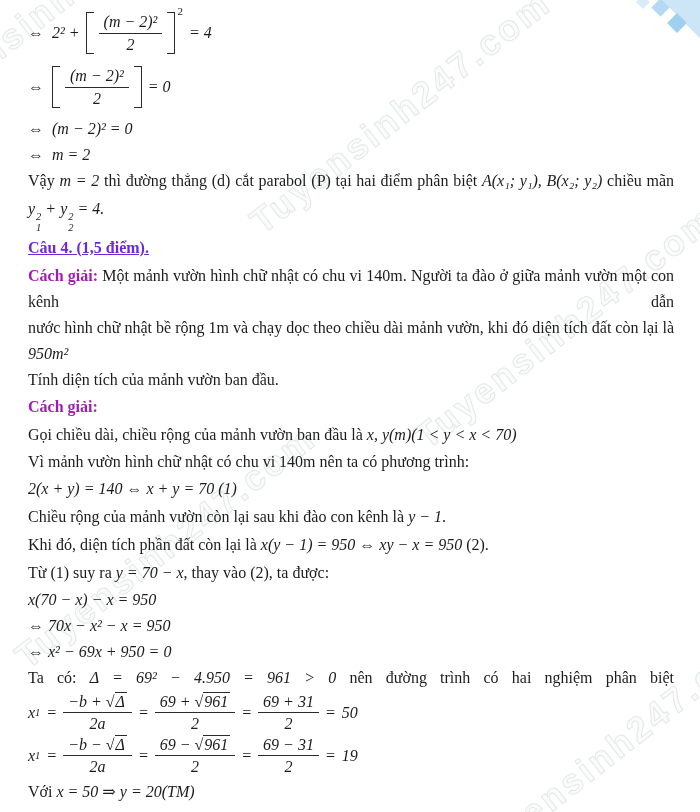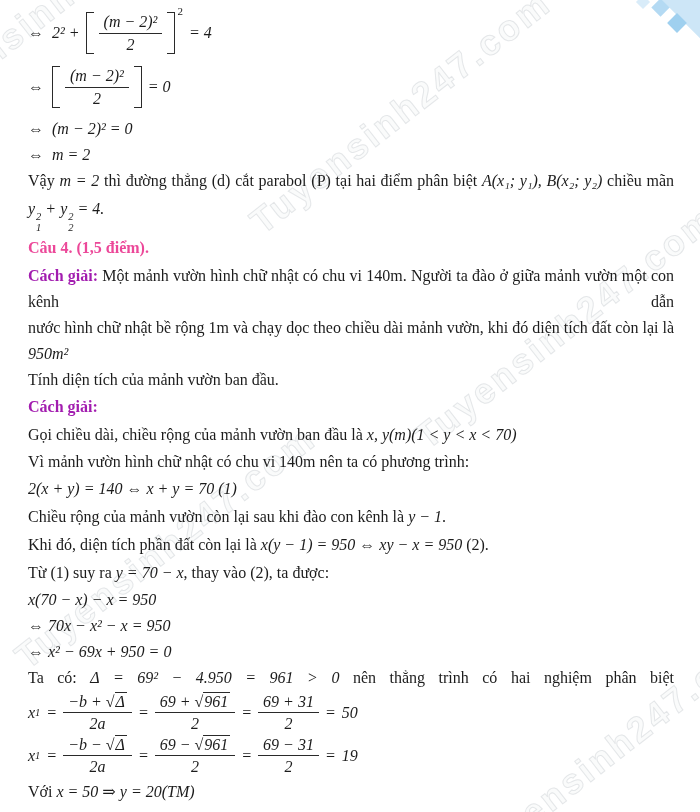--- a/index.html
+++ b/index.html
@@ -5,21 +5,21 @@
   html,body{margin:0;padding:0;}
   body{
     width:700px;height:812px;position:relative;overflow:hidden;background:#ffffff;
     font-family:"Liberation Serif","DejaVu Serif",serif;
     font-size:16px;color:#1c1c1c;
   }
   .content{position:absolute;inset:0;padding:6px 26px 0 28px;z-index:2;}
   .p{line-height:26px;}
   .jlast{text-align:justify;text-align-last:justify;}
   .fm{font-style:italic;}
-  .red{color:#ec4899;font-weight:bold;}
+  .red{color:#6d28d9;font-weight:bold;text-decoration:underline;}
   .blue{color:#a21caf;font-weight:bold;}
   
   .eqrow{display:flex;align-items:center;}
   .eqrow .arrow{margin-right:8px;font-style:normal;}
   .eq1{height:50px;margin-top:2px;}
   .eq2{height:58px;}
   .eq3,.eq4{height:26px;}
   .solrow{height:43px;display:flex;align-items:center;font-style:italic;}
   .op{margin:0 6px;}
   
@@ -177,21 +177,21 @@
 
   <div class="p fm">x(70 − x) − x = 950</div>
   <div class="p fm">⇔ 70x − x² − x = 950</div>
   <div class="p fm">⇔ x² − 69x + 950 = 0</div>
 
   <div class="p jlast">
     <span>Ta</span>
     <span>có:</span>
     <span class="fm">Δ = 69² − 4.950 = 961 &gt; 0</span>
     <span>nên</span>
-    <span>thẳng</span>
+    <span>đường</span>
     <span>trình</span>
     <span>có</span>
     <span>hai</span>
     <span>nghiệm</span>
     <span>phân</span>
     <span>biệt</span>
   </div>
 
   <div class="solrow">
     <span>x</span>

